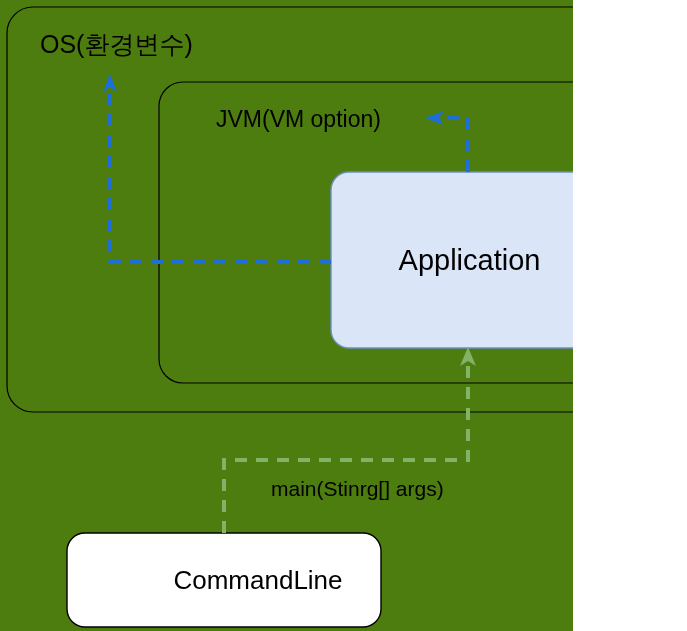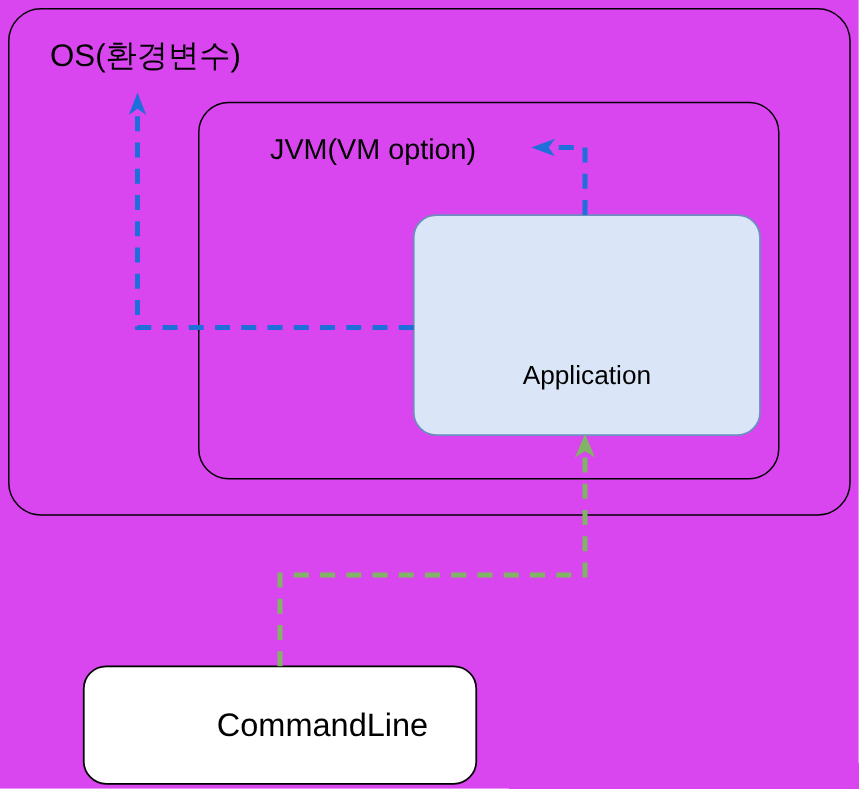--- a/index.html
+++ b/index.html
@@ -6,23 +6,23 @@
     margin: 0;
     padding: 0;
     background: #ffffff;
   }
   body {
     font-family: "Liberation Sans", "DejaVu Sans", sans-serif;
     color: #000000;
   }
   #canvas {
     position: relative;
-    width: 687px;
+    width: 573px;
     height: 631px;
-    background: #d946ef;
+    background: #4d7c0f;
     overflow: hidden;
   }
   #diagram-svg {
     position: absolute;
     left: 0;
     top: 0;
     width: 687px;
     height: 631px;
   }
   .dg-label {
@@ -43,22 +43,21 @@
     font-size: 23px;
   }
   #label-application {
     left: 331px;
     top: 172px;
     width: 277px;
     height: 176px;
     display: flex;
     align-items: center;
     justify-content: center;
-    font-size: 21px;
-    margin-top: 41px;
+    font-size: 29px;
   }
   #label-main {
     left: 271px;
     top: 477px;
     font-size: 21px;
   }
   #label-commandline {
     left: 67px;
     top: 533px;
     width: 314px;
@@ -102,14 +101,15 @@
   </svg>
 
   <div class="dg-label" id="label-os">OS(환경변수)</div>
 
   <div class="dg-label" id="label-jvm">JVM(VM option)</div>
 
   <div class="dg-label" id="label-application">Application</div>
 
   <div class="dg-label" id="label-commandline">CommandLine</div>
 
+  <div class="dg-label" id="label-main">main(Stinrg[] args)</div>
 
 </div>
 
 </body></html>

